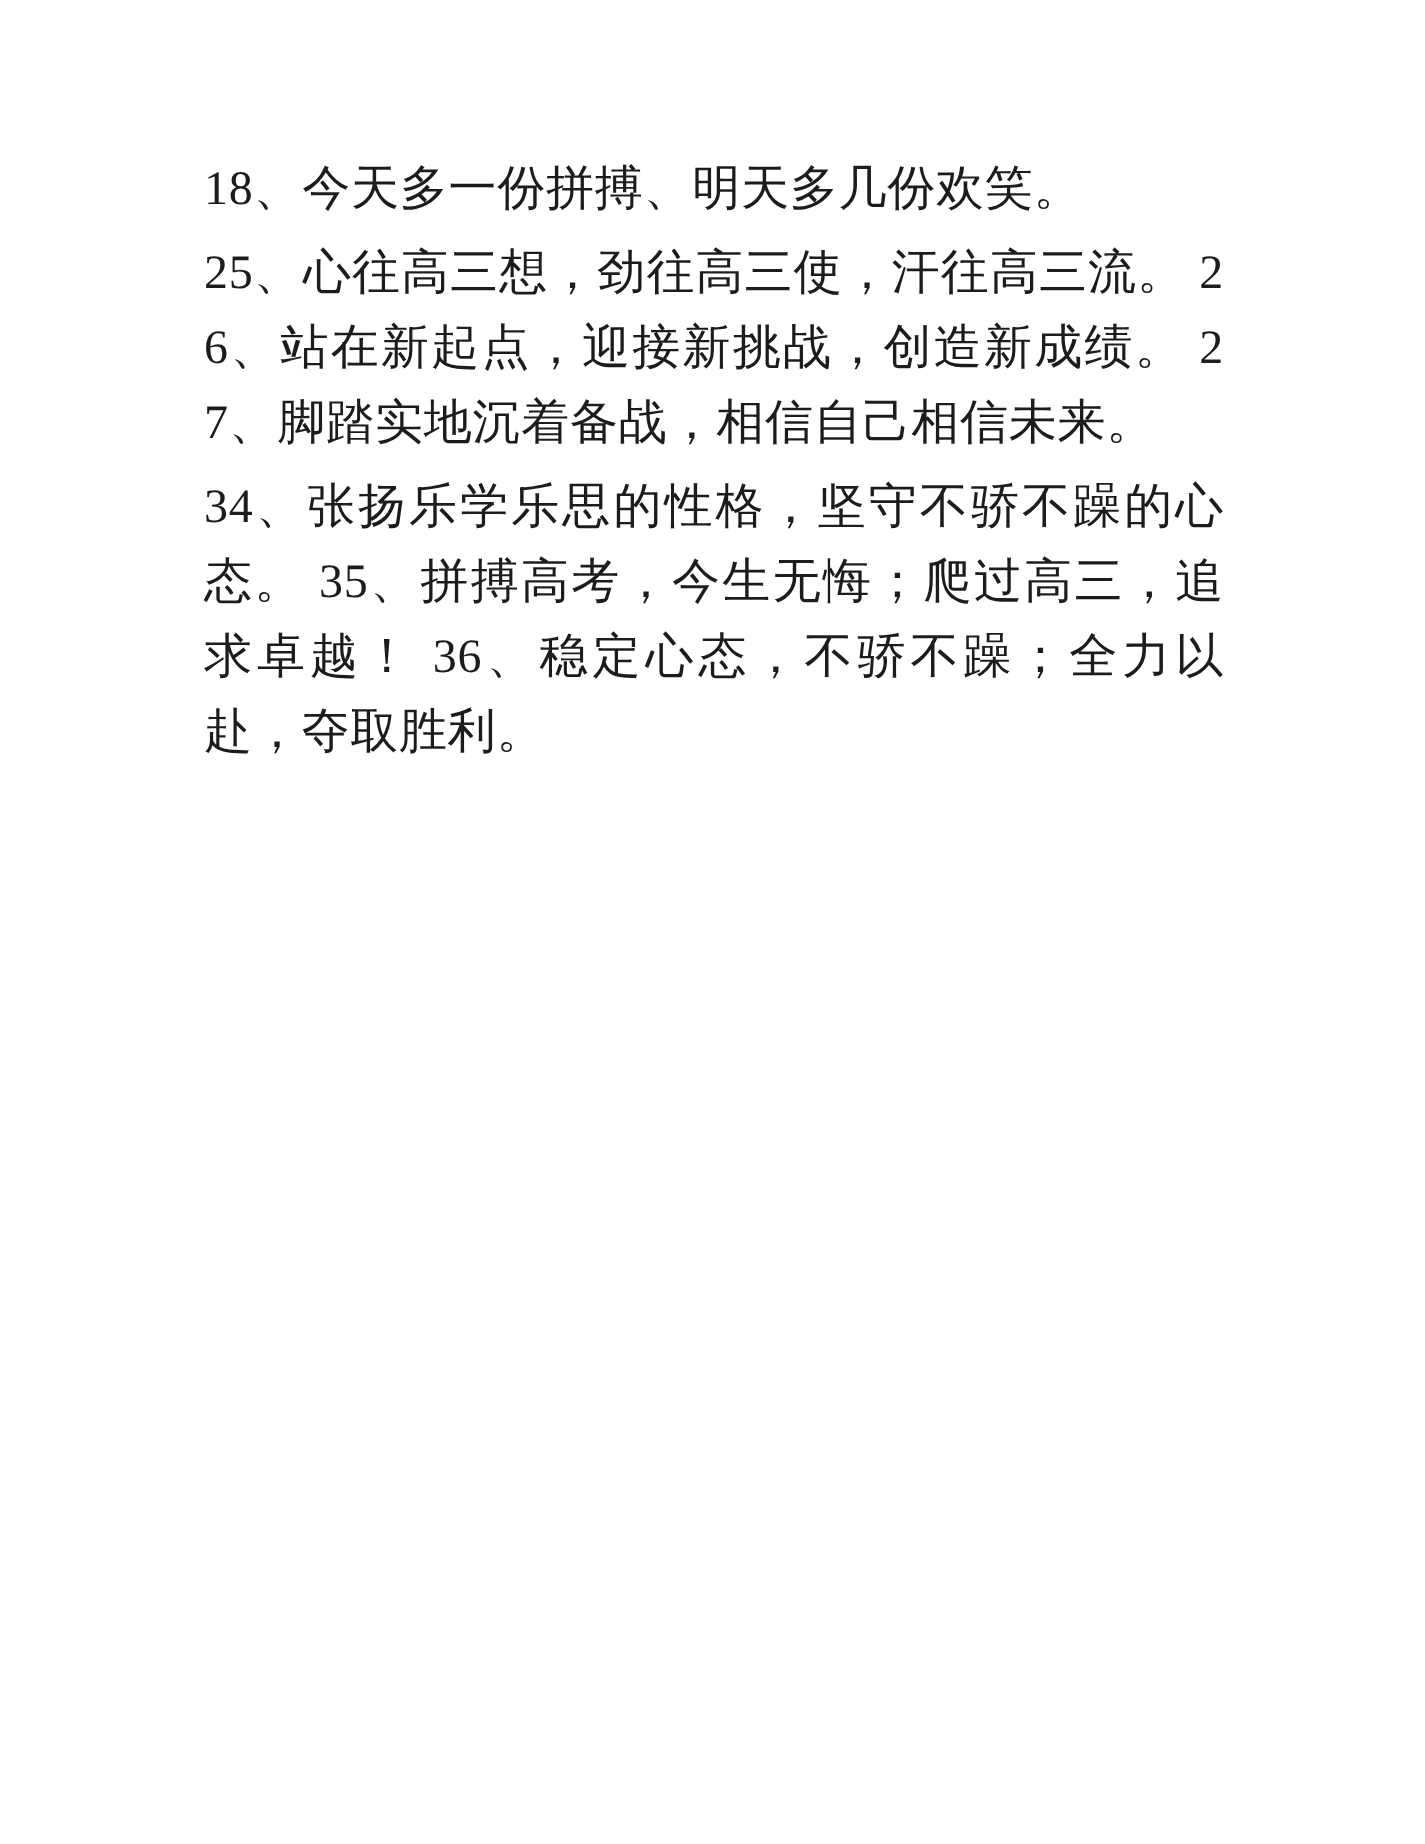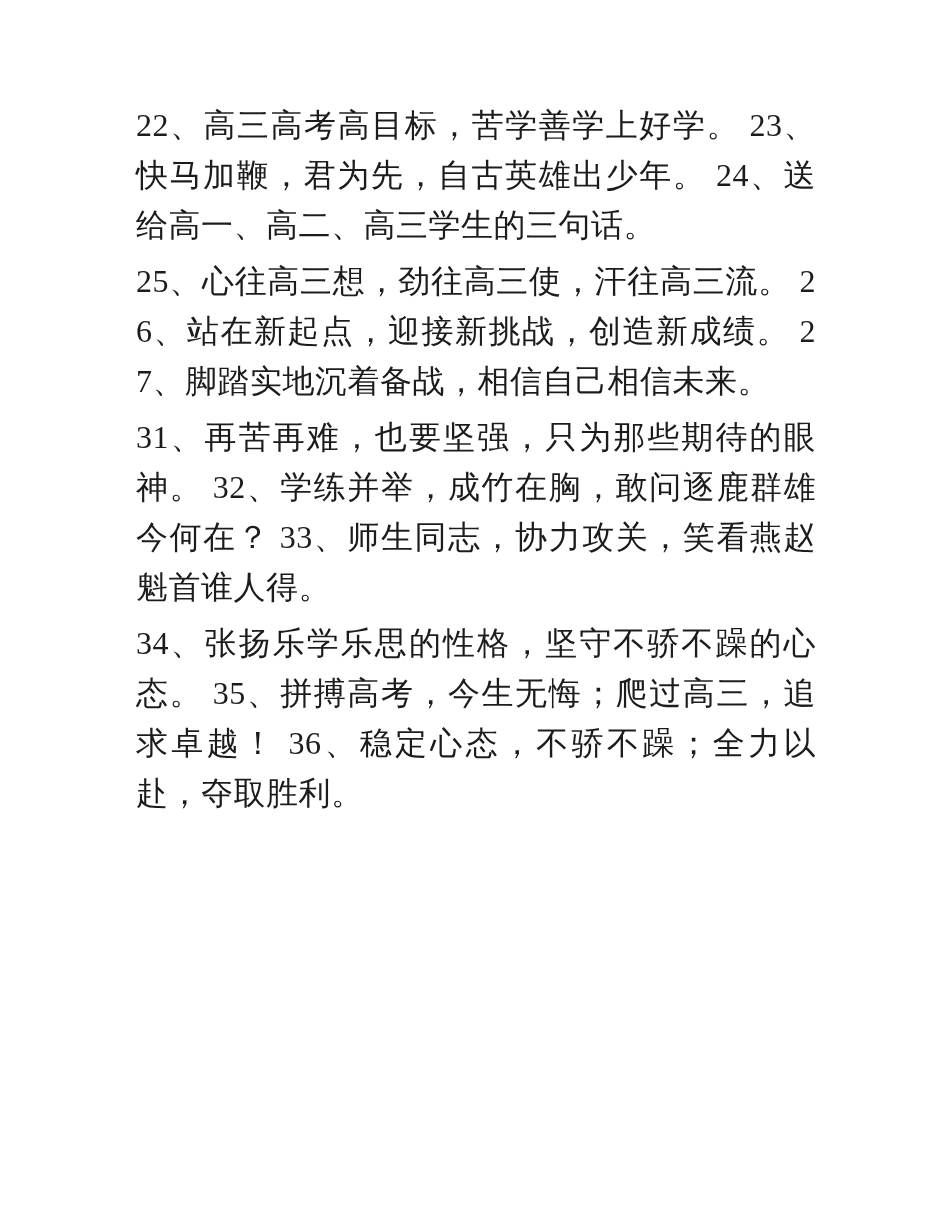--- a/index.html
+++ b/index.html
@@ -32,19 +32,18 @@
     text-align-last: left;
     word-break: break-all;
     letter-spacing: 0.5px;
   }
 </style>
 </head>
 <body>
 
 <div class="page">
   <div class="doc-body">
-    <p class="para">22、高三高考高目标，苦学善学上好学。 23、快马加鞭，君为先，自古英雄出少年。 24、送给高一、高二、高三学生的三句话。</p>
+    <p class="para">18、今天多一份拼搏、明天多几份欢笑。</p>
     <p class="para">25、心往高三想，劲往高三使，汗往高三流。 26、站在新起点，迎接新挑战，创造新成绩。 27、脚踏实地沉着备战，相信自己相信未来。</p>
-    <p class="para">31、再苦再难，也要坚强，只为那些期待的眼神。 32、学练并举，成竹在胸，敢问逐鹿群雄今何在？ 33、师生同志，协力攻关，笑看燕赵魁首谁人得。</p>
     <p class="para">34、张扬乐学乐思的性格，坚守不骄不躁的心态。 35、拼搏高考，今生无悔；爬过高三，追求卓越！ 36、稳定心态，不骄不躁；全力以赴，夺取胜利。</p>
 
   </div>
 </div>
 
 </body></html>

